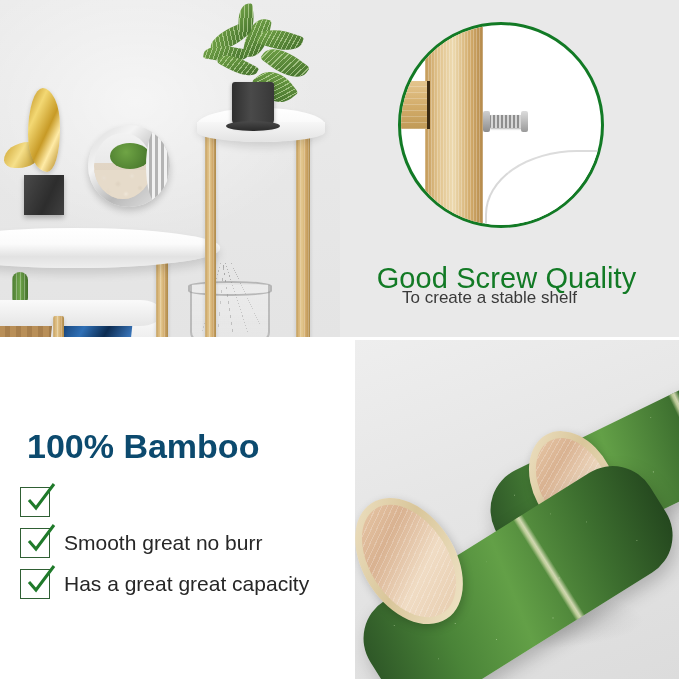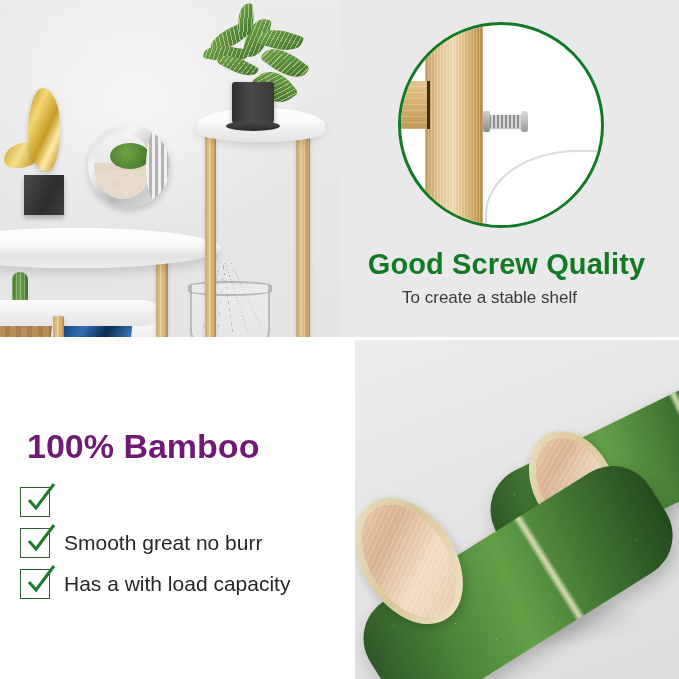--- a/index.html
+++ b/index.html
@@ -123,28 +123,28 @@
      border-radius:70% 0 0 0;border-left:2px solid #d8d8d8;border-top:2px solid #dcdcdc;}
   .screw{position:absolute;left:88px;top:90px;width:34px;height:13px;
      background:repeating-linear-gradient(90deg,#8e8e8e 0 2px,#d6d6d6 2px 4px);
      border-radius:2px;box-shadow:0 1px 2px rgba(0,0,0,.3);}
   .screw-head{position:absolute;left:82px;top:86px;width:7px;height:21px;border-radius:2px;
      background:linear-gradient(180deg,#cfcfcf,#8d8d8d);}
   .screw-tail{position:absolute;left:120px;top:86px;width:7px;height:21px;border-radius:2px;
      background:linear-gradient(180deg,#dcdcdc,#9a9a9a);}
 
   
-  .caption-title{position:absolute;left:339px;top:248px;width:335px;text-align:center;
-     font-size:29px;font-weight:bold;color:#127a25;letter-spacing:.1px;}
+  .caption-title{position:absolute;left:339px;top:262px;width:335px;text-align:center;
+     font-size:29px;font-weight:normal;color:#127a25;letter-spacing:.1px;}
   .caption-sub{position:absolute;left:322px;top:288px;width:335px;text-align:center;
      font-size:17px;color:#3a3a3a;}
 
   
   .bl-panel{position:absolute;left:0;top:337px;width:355px;height:342px;background:#ffffff;}
-  .bamboo-title{position:absolute;left:27px;top:427px;font-size:34px;font-weight:bold;color:#701a75;}
+  .bamboo-title{position:absolute;left:27px;top:427px;font-size:34px;font-weight:bold;color:#0c4a6e;}
   .feature-list{position:absolute;left:20px;top:482px;width:330px;}
   .feature{display:flex;align-items:center;height:39px;margin-bottom:2px;}
   .cb{position:relative;width:28px;height:28px;flex:0 0 28px;border:1.5px solid #2f5f33;background:#fff;}
   .cb svg{position:absolute;left:3px;top:-5px;width:32px;height:32px;overflow:visible;}
   .feature-label{margin-left:14px;font-size:21px;color:#272727;white-space:nowrap;}
 
   
   .photo-bamboo{position:absolute;left:355px;top:340px;width:324px;height:339px;overflow:hidden;
      background:linear-gradient(160deg,#eeeeee 0%,#e6e6e6 40%,#dcdcdc 100%);}
   .culm{position:absolute;border-radius:44px;
@@ -284,21 +284,21 @@
       </span>
       <span class="feature-label">Smooth great no burr</span>
     </div>
 
     <div class="feature">
       <span class="cb">
         <svg viewBox="0 0 32 32">
             <path d="M5 17 L12 25 L30 1" fill="none" stroke="#1f7a2a" stroke-width="3"></path>
           </svg>
       </span>
-      <span class="feature-label">Has a with load capacity</span>
+      <span class="feature-label">Has a great great capacity</span>
     </div>
 
   </div>
 
   <div class="photo-bamboo">
     <div class="ground-shadow"></div>
 
     <div class="culm culm-back">
       <div class="dew"></div>
       <div class="node" style="left:86px;"></div>

